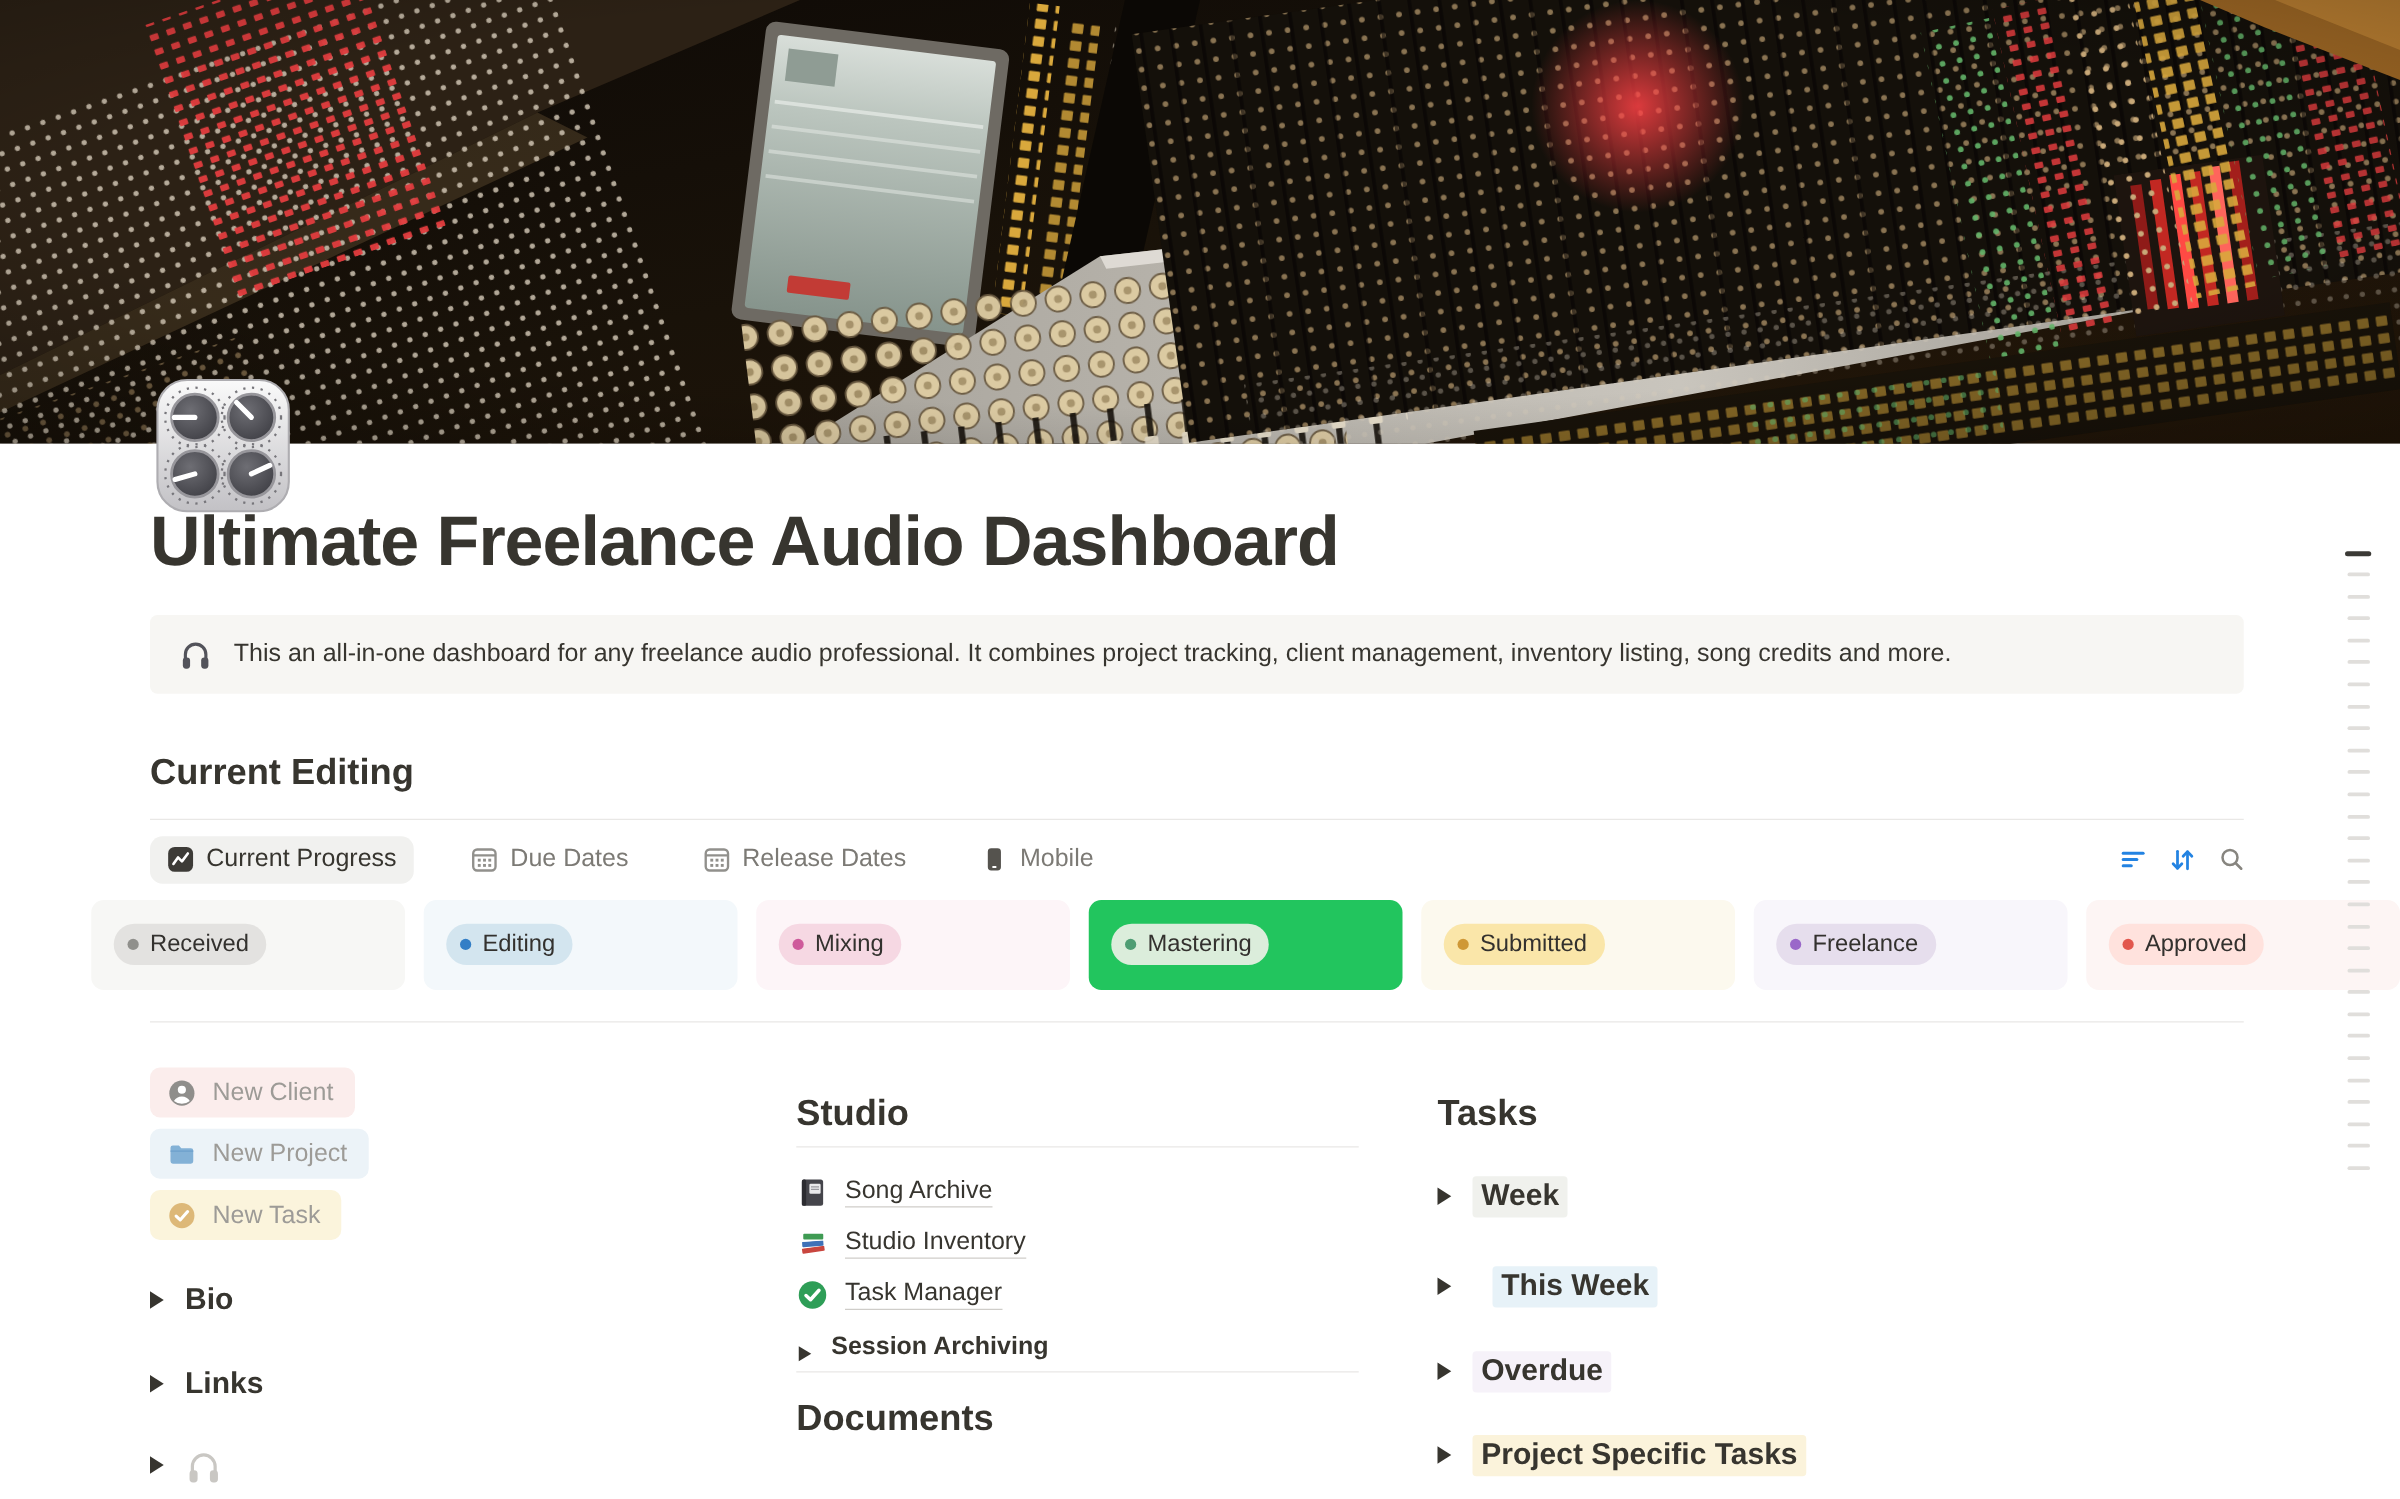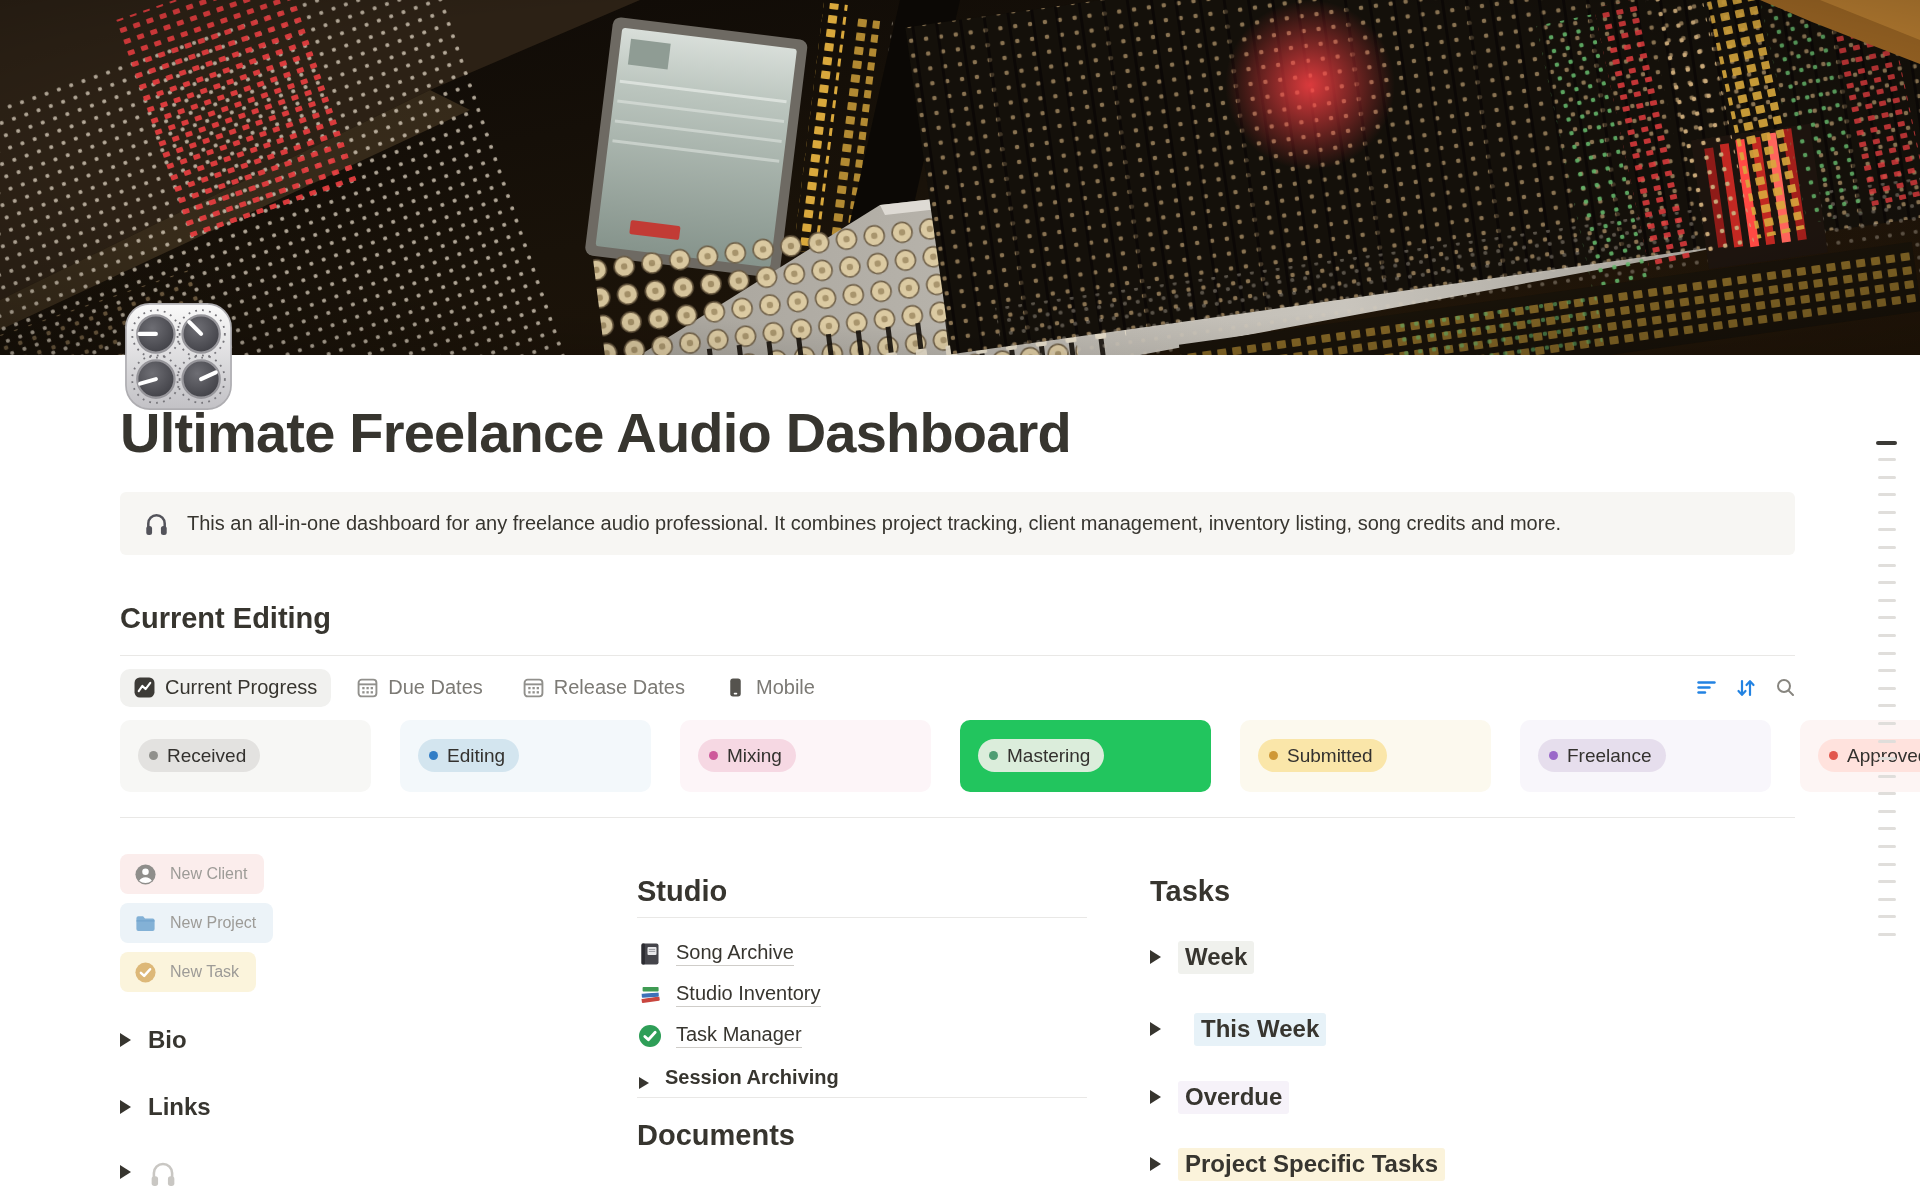--- a/index.html
+++ b/index.html
@@ -28,49 +28,49 @@
   .callout .c-icon { flex:0 0 auto; display:flex; }
 
   h2.section-h2 { font-size:29px; line-height:35px; font-weight:700; color:#37352F; }
   .projects-heading { margin-top:46px; }
 
   .divider { border-top:1px solid #E9E8E6; height:0; }
   .tab-divider { margin-top:19px; }
   .board-divider { margin-top:25px; }
 
   
-  .tabbar { margin-top:11px; display:flex; align-items:center; height:41px; }
+  .tabbar { margin-top:11px; display:flex; align-items:center; height:41px;gap:20px; }
   .tab {
     display:flex; align-items:center; gap:10px; font-size:20px; color:#7C7A75;
     padding:0 14px; height:38px; border-radius:10px; margin-right:12px; cursor:pointer; white-space:nowrap;
   }
   .tab.active { background:#F1F1EF; color:#37352F; font-weight:500; }
   .tab .t-icon { display:flex; }
   .toolbar { margin-left:auto; display:flex; align-items:center; gap:20px; }
   .toolbar .tb { display:flex; cursor:pointer; }
 
   
-  .board { display:flex; gap:29px; margin:12px -125px 0 0; }
+  .board { display:flex; gap:15px; margin:12px -125px 0 0;justify-content:flex-end; }
   .board-col { flex:0 0 251px; height:72px; border-radius:10px; position:relative; }
   .status-pill {
     position:absolute; left:18px; top:19px; height:33px; border-radius:17px;
     display:flex; align-items:center; gap:9px; padding:0 14px 0 11px;
     font-size:19px; color:#33312E; white-space:nowrap;
   }
   .status-dot { width:9px; height:9px; border-radius:50%; }
 
   
   .cols { display:flex; margin-top:36px; }
   .col1 { width:460px; margin-right:57px; }
   .col2 { width:450px; margin-right:63px; }
   .col3 { width:645px; }
 
   .qa-btn {
     display:flex; align-items:center; gap:13px; height:40px; border-radius:8px;
-    padding:0 17px 0 14px; width:max-content; font-size:16px; color:#9D9B97;
+    padding:0 17px 0 14px; width:max-content; font-size:20px; color:#9D9B97;
     margin-bottom:9px; cursor:pointer;
   }
   .qa-btn .q-icon { display:flex; }
 
   .tri { width:0; height:0; border-left:11px solid #37352F; border-top:7px solid transparent; border-bottom:7px solid transparent; flex:0 0 auto; }
 
   .h3-toggle { display:flex; align-items:center; gap:17px; height:34px; font-size:24px; font-weight:700; color:#37352F; cursor:pointer; }
   .toggle-bio   { margin-top:31px; }
   .toggle-links { margin-top:33px; }
   .toggle-partial { margin-top:31px; }

